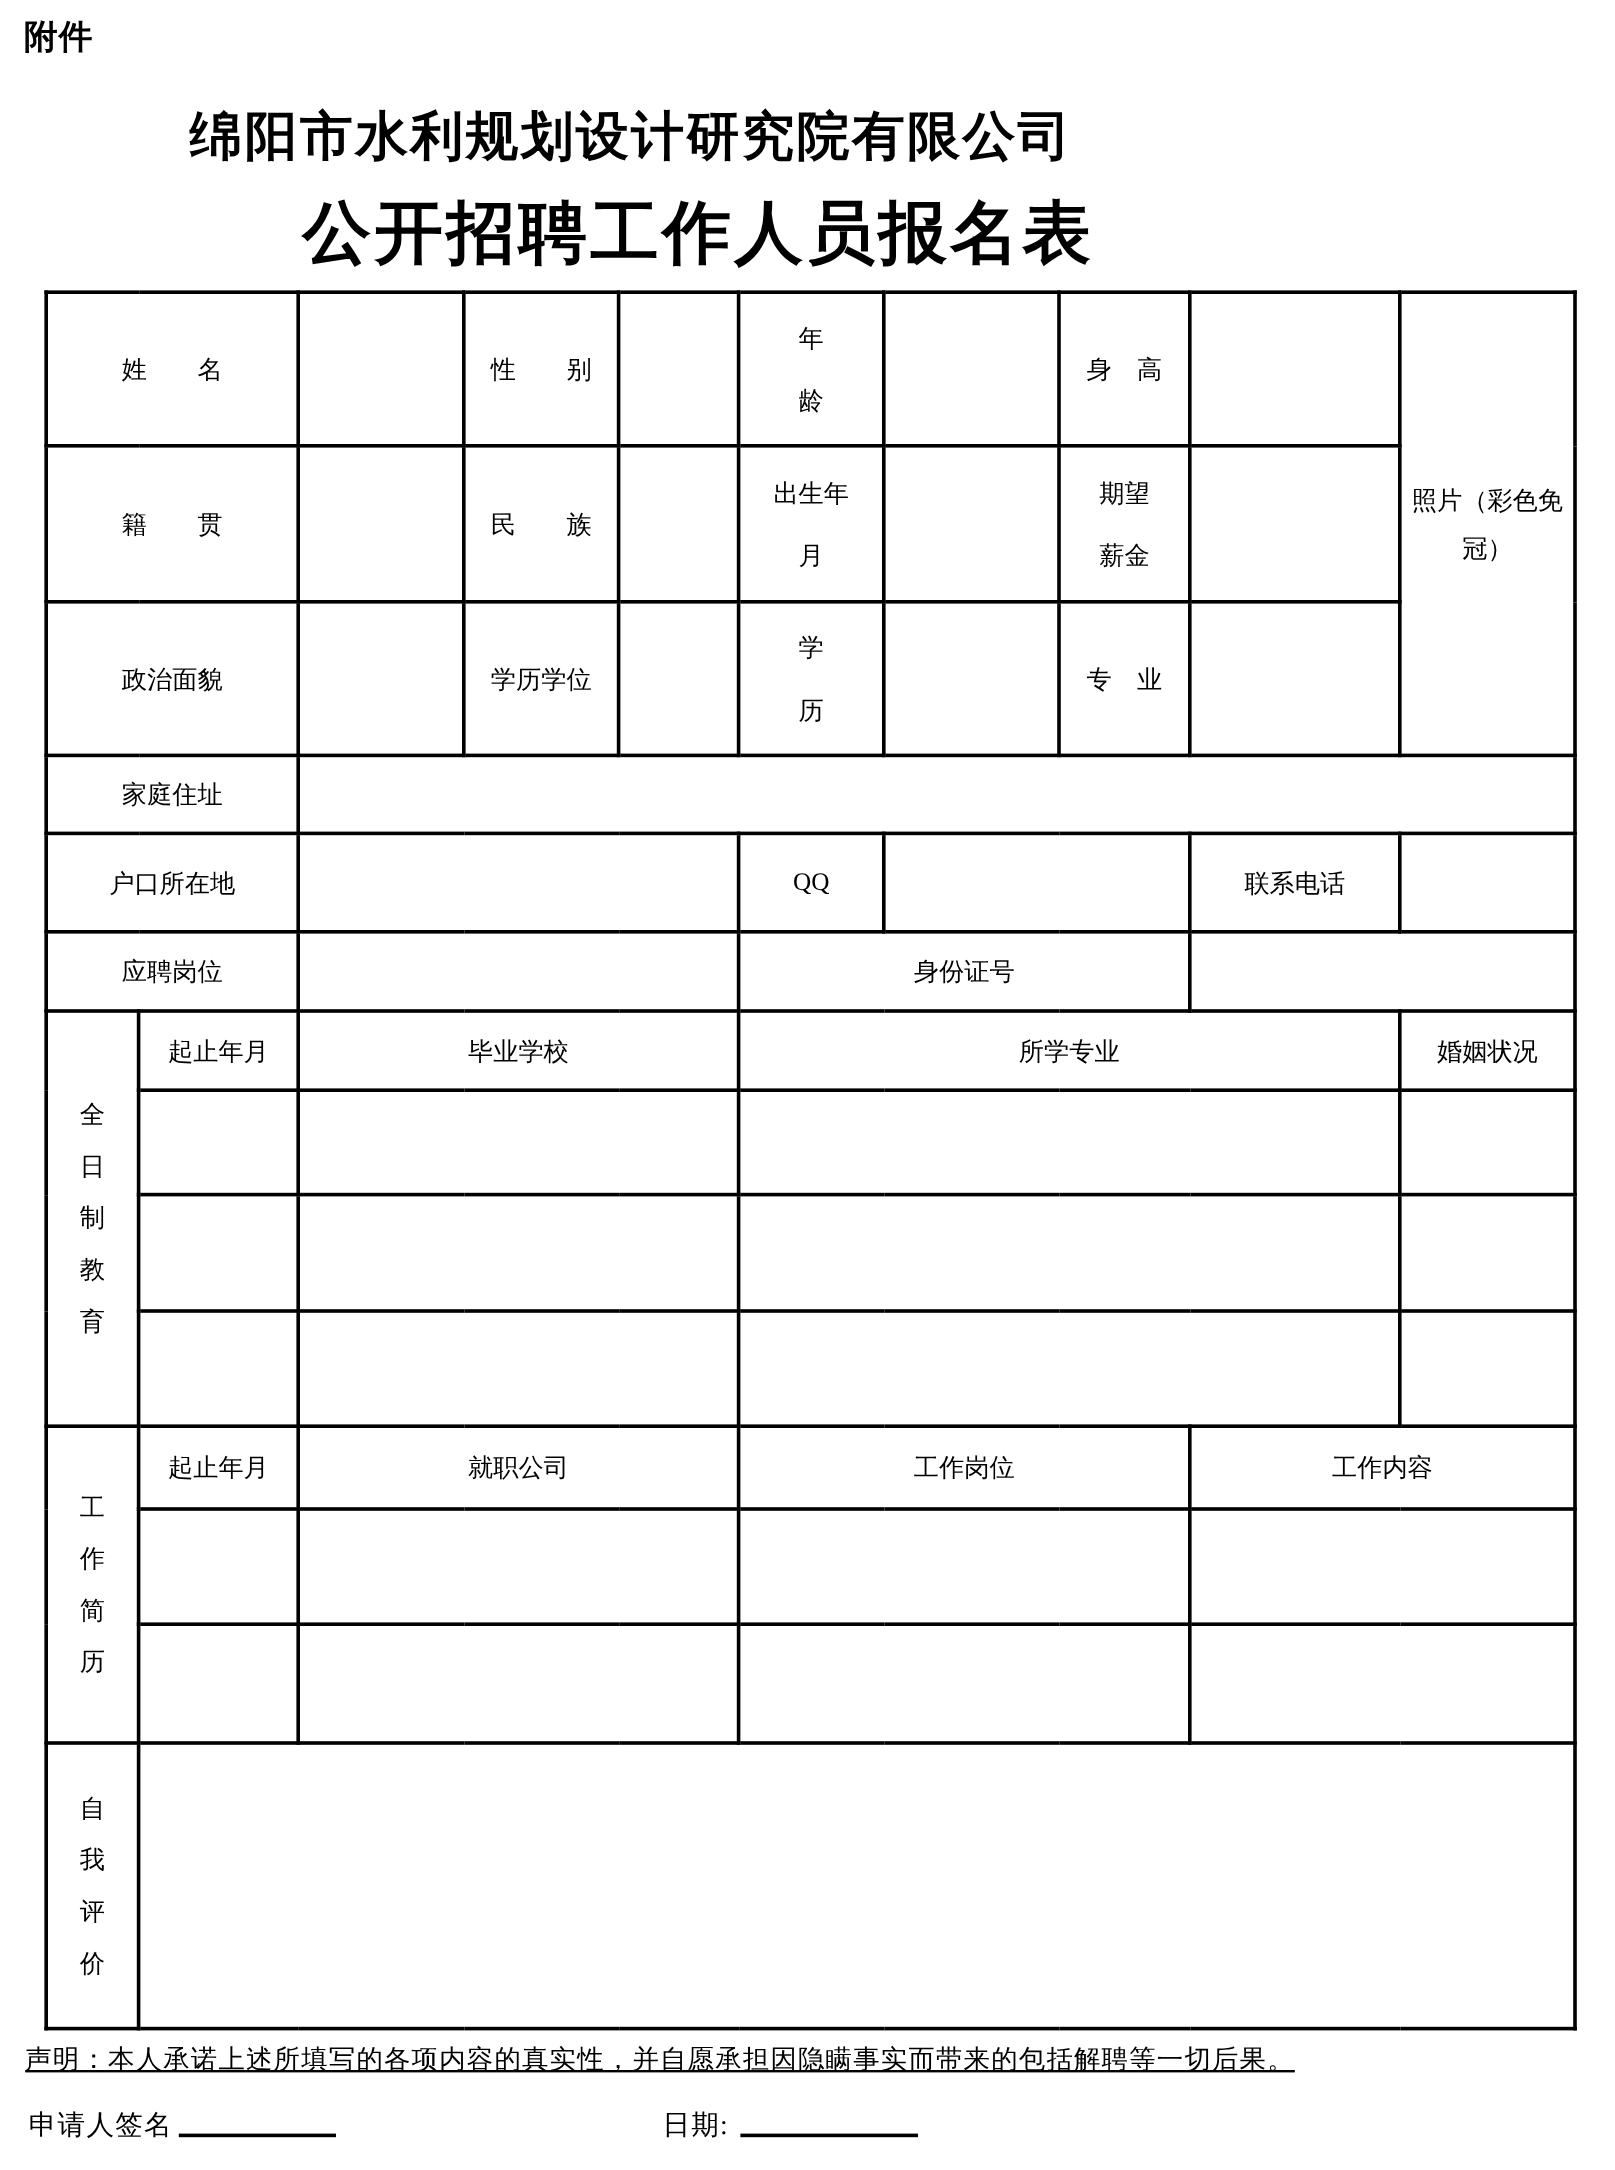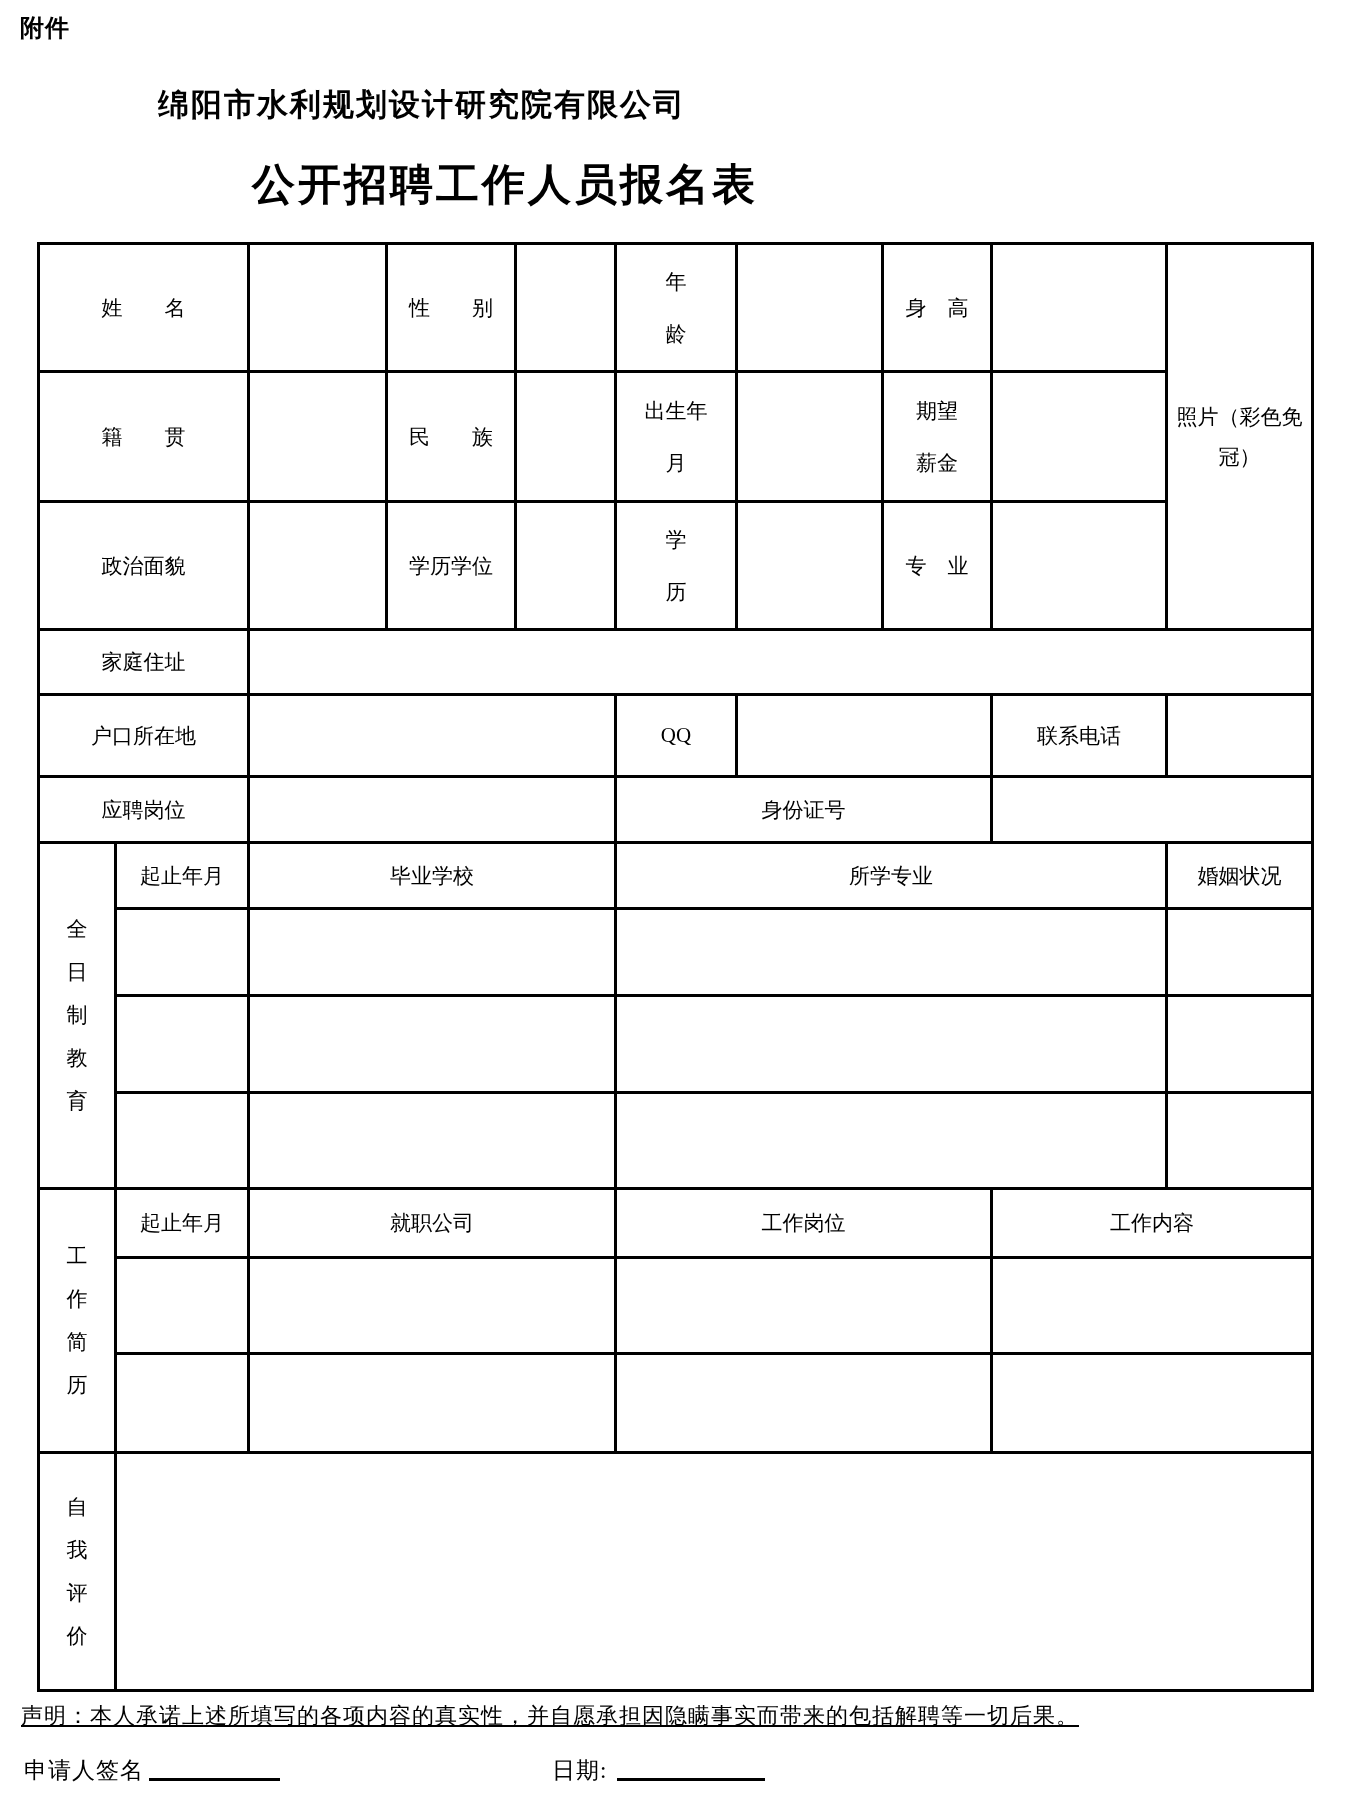--- a/index.html
+++ b/index.html
@@ -6,32 +6,32 @@
   html, body { background: #ffffff; }
   body {
     width: 1346px; height: 1808px;
     position: relative;
     color: #000000;
     font-family: "Liberation Serif", "DejaVu Serif", serif;
   }
   .attachment {
     position: absolute; left: 20px; top: 12px;
     font-family: "Liberation Sans", "DejaVu Sans", sans-serif;
-    font-size: 24px; font-weight: 600; letter-spacing: 1px;
+    font-size: 28px; font-weight: 600; letter-spacing: 1px;
   }
   .title {
     position: absolute; left: 158px; top: 84px;
     font-family: Liberation Sans, sans-serif;
-    font-size: 31px; font-weight: 600; letter-spacing: 2px;
+    font-size: 44px; font-weight: 600; letter-spacing: 2px;
     white-space: nowrap;
   }
   .subtitle {
     position: absolute; left: 252px; top: 156px;
     font-family: "Liberation Sans", "DejaVu Sans", sans-serif;
-    font-size: 43px; font-weight: 600; letter-spacing: 3px;
+    font-size: 57px; font-weight: 600; letter-spacing: 3px;
     white-space: nowrap;
   }
   table.form {
     position: absolute; left: 37px; top: 242px;
     width: 1274px;
     border-collapse: collapse; table-layout: fixed;
     border: 3px solid #000;
   }
   table.form td {
     border: 3px solid #000;

